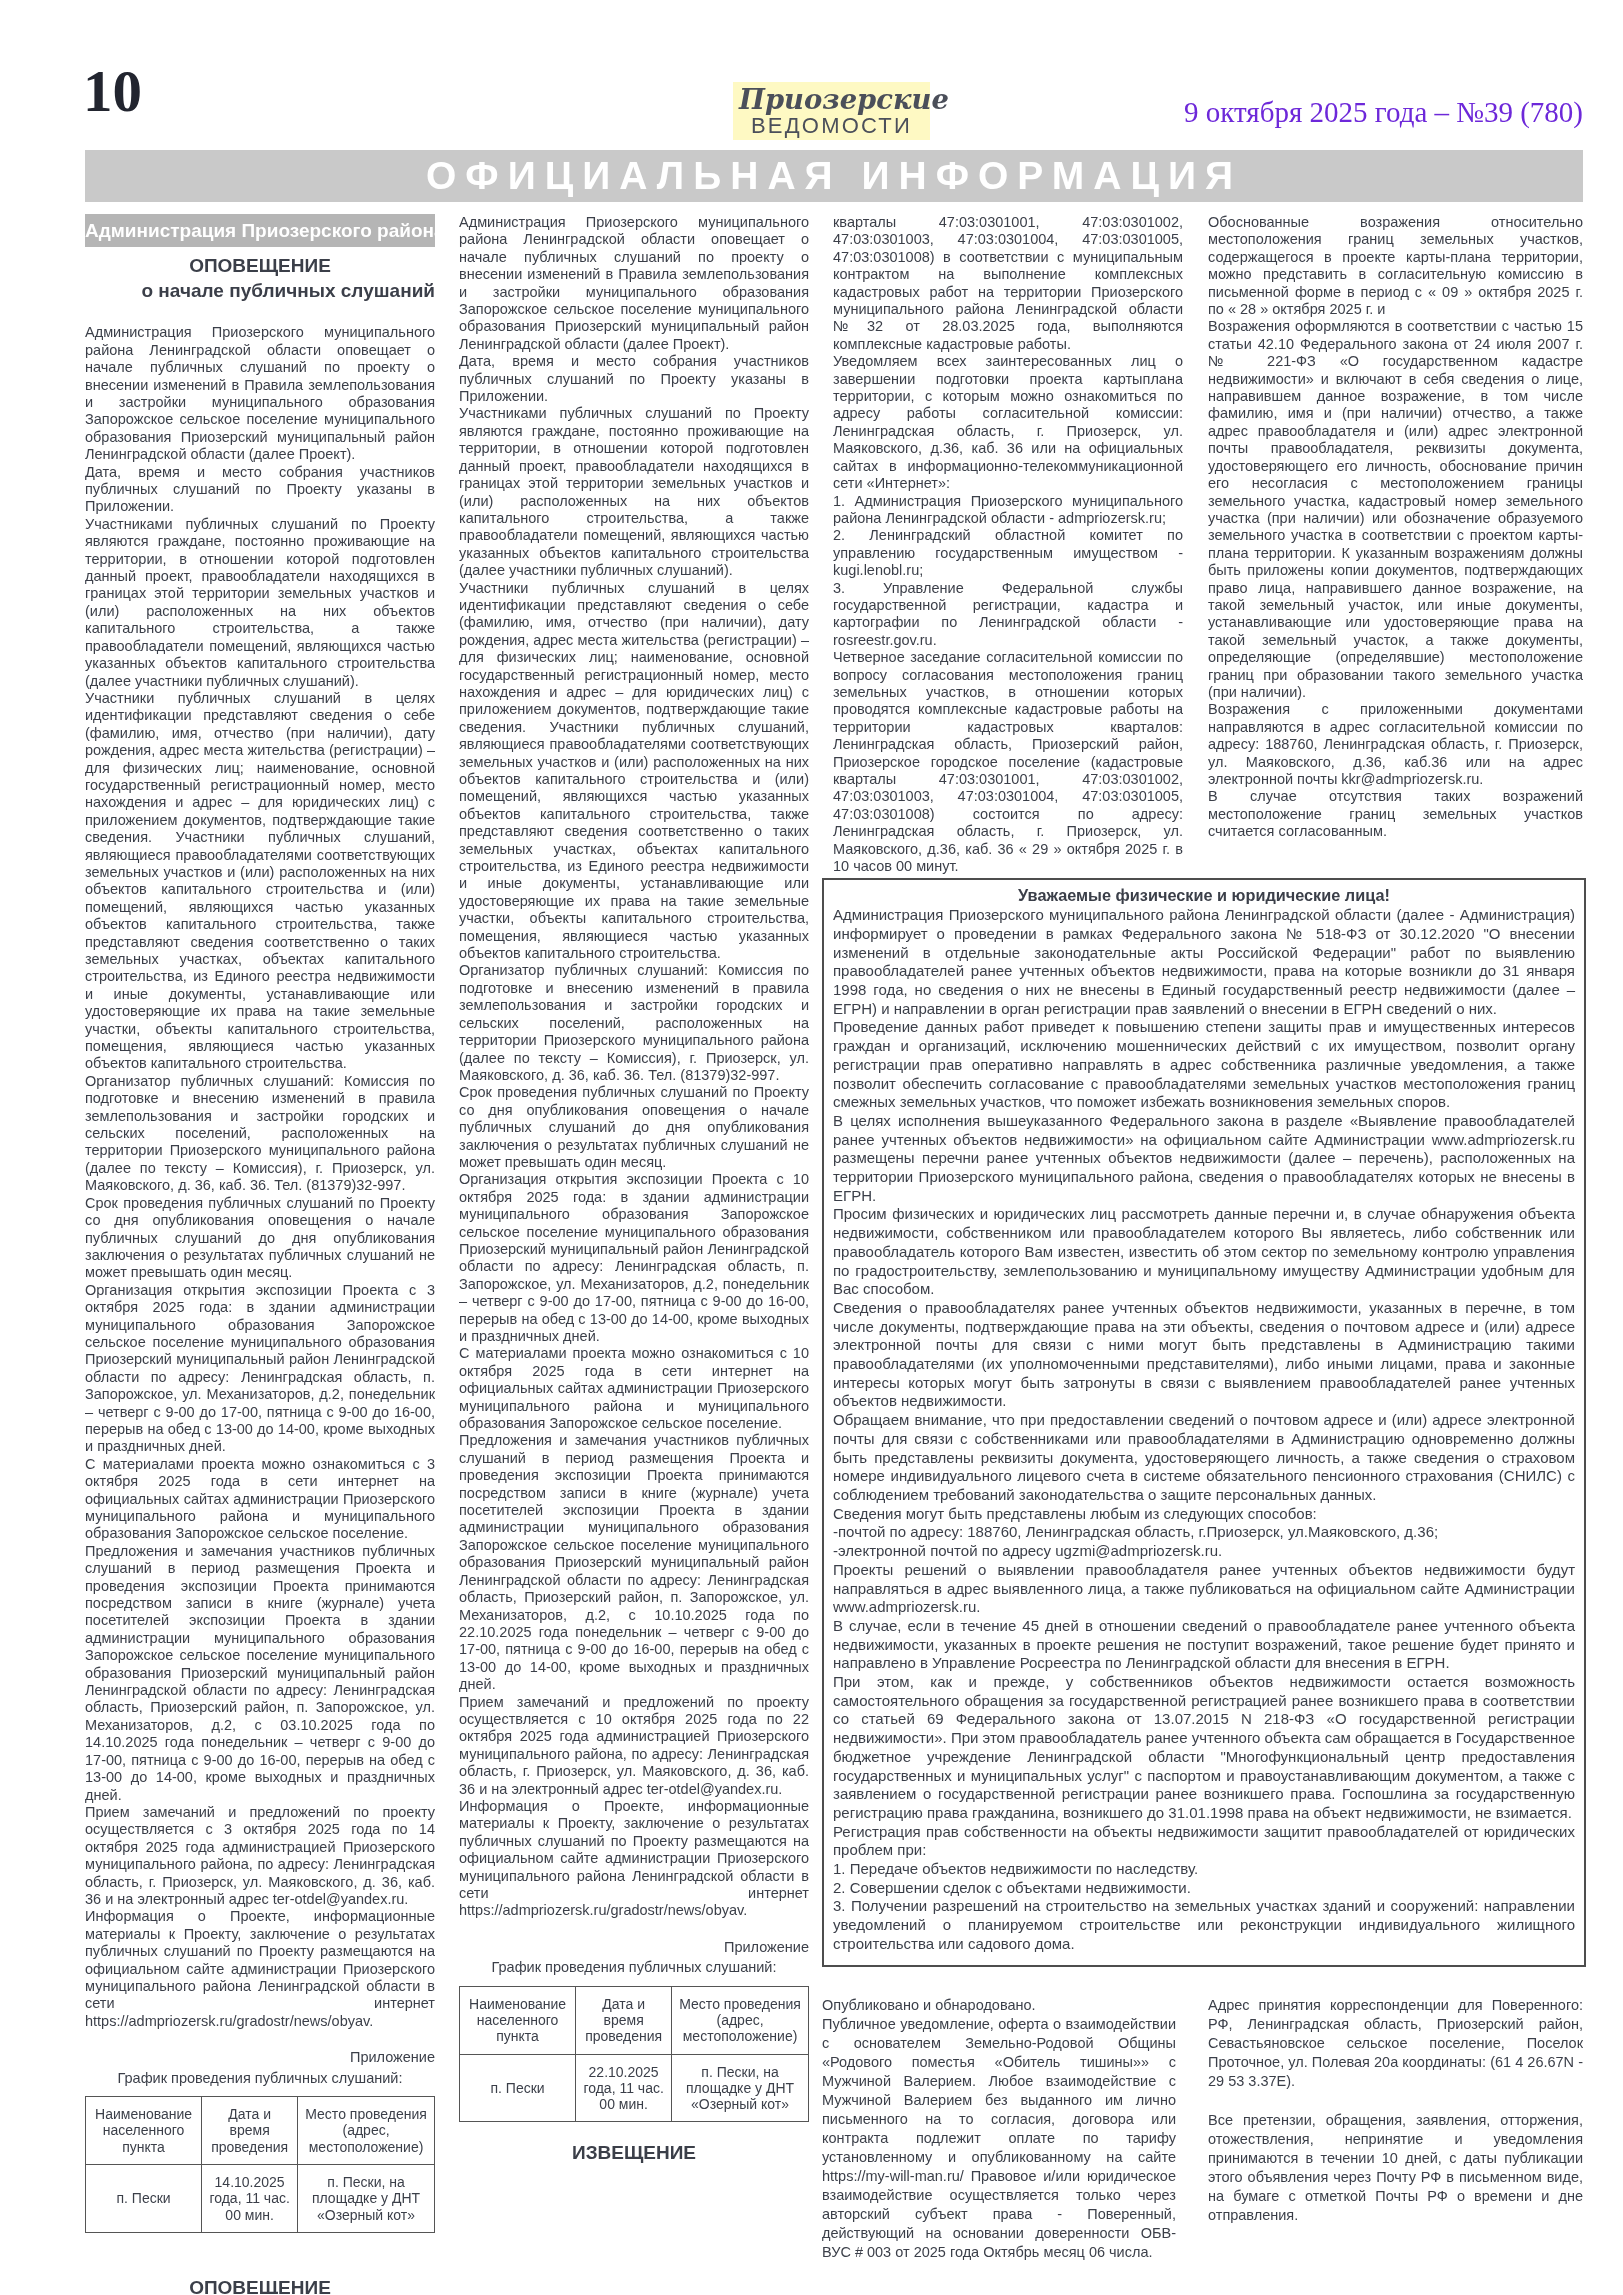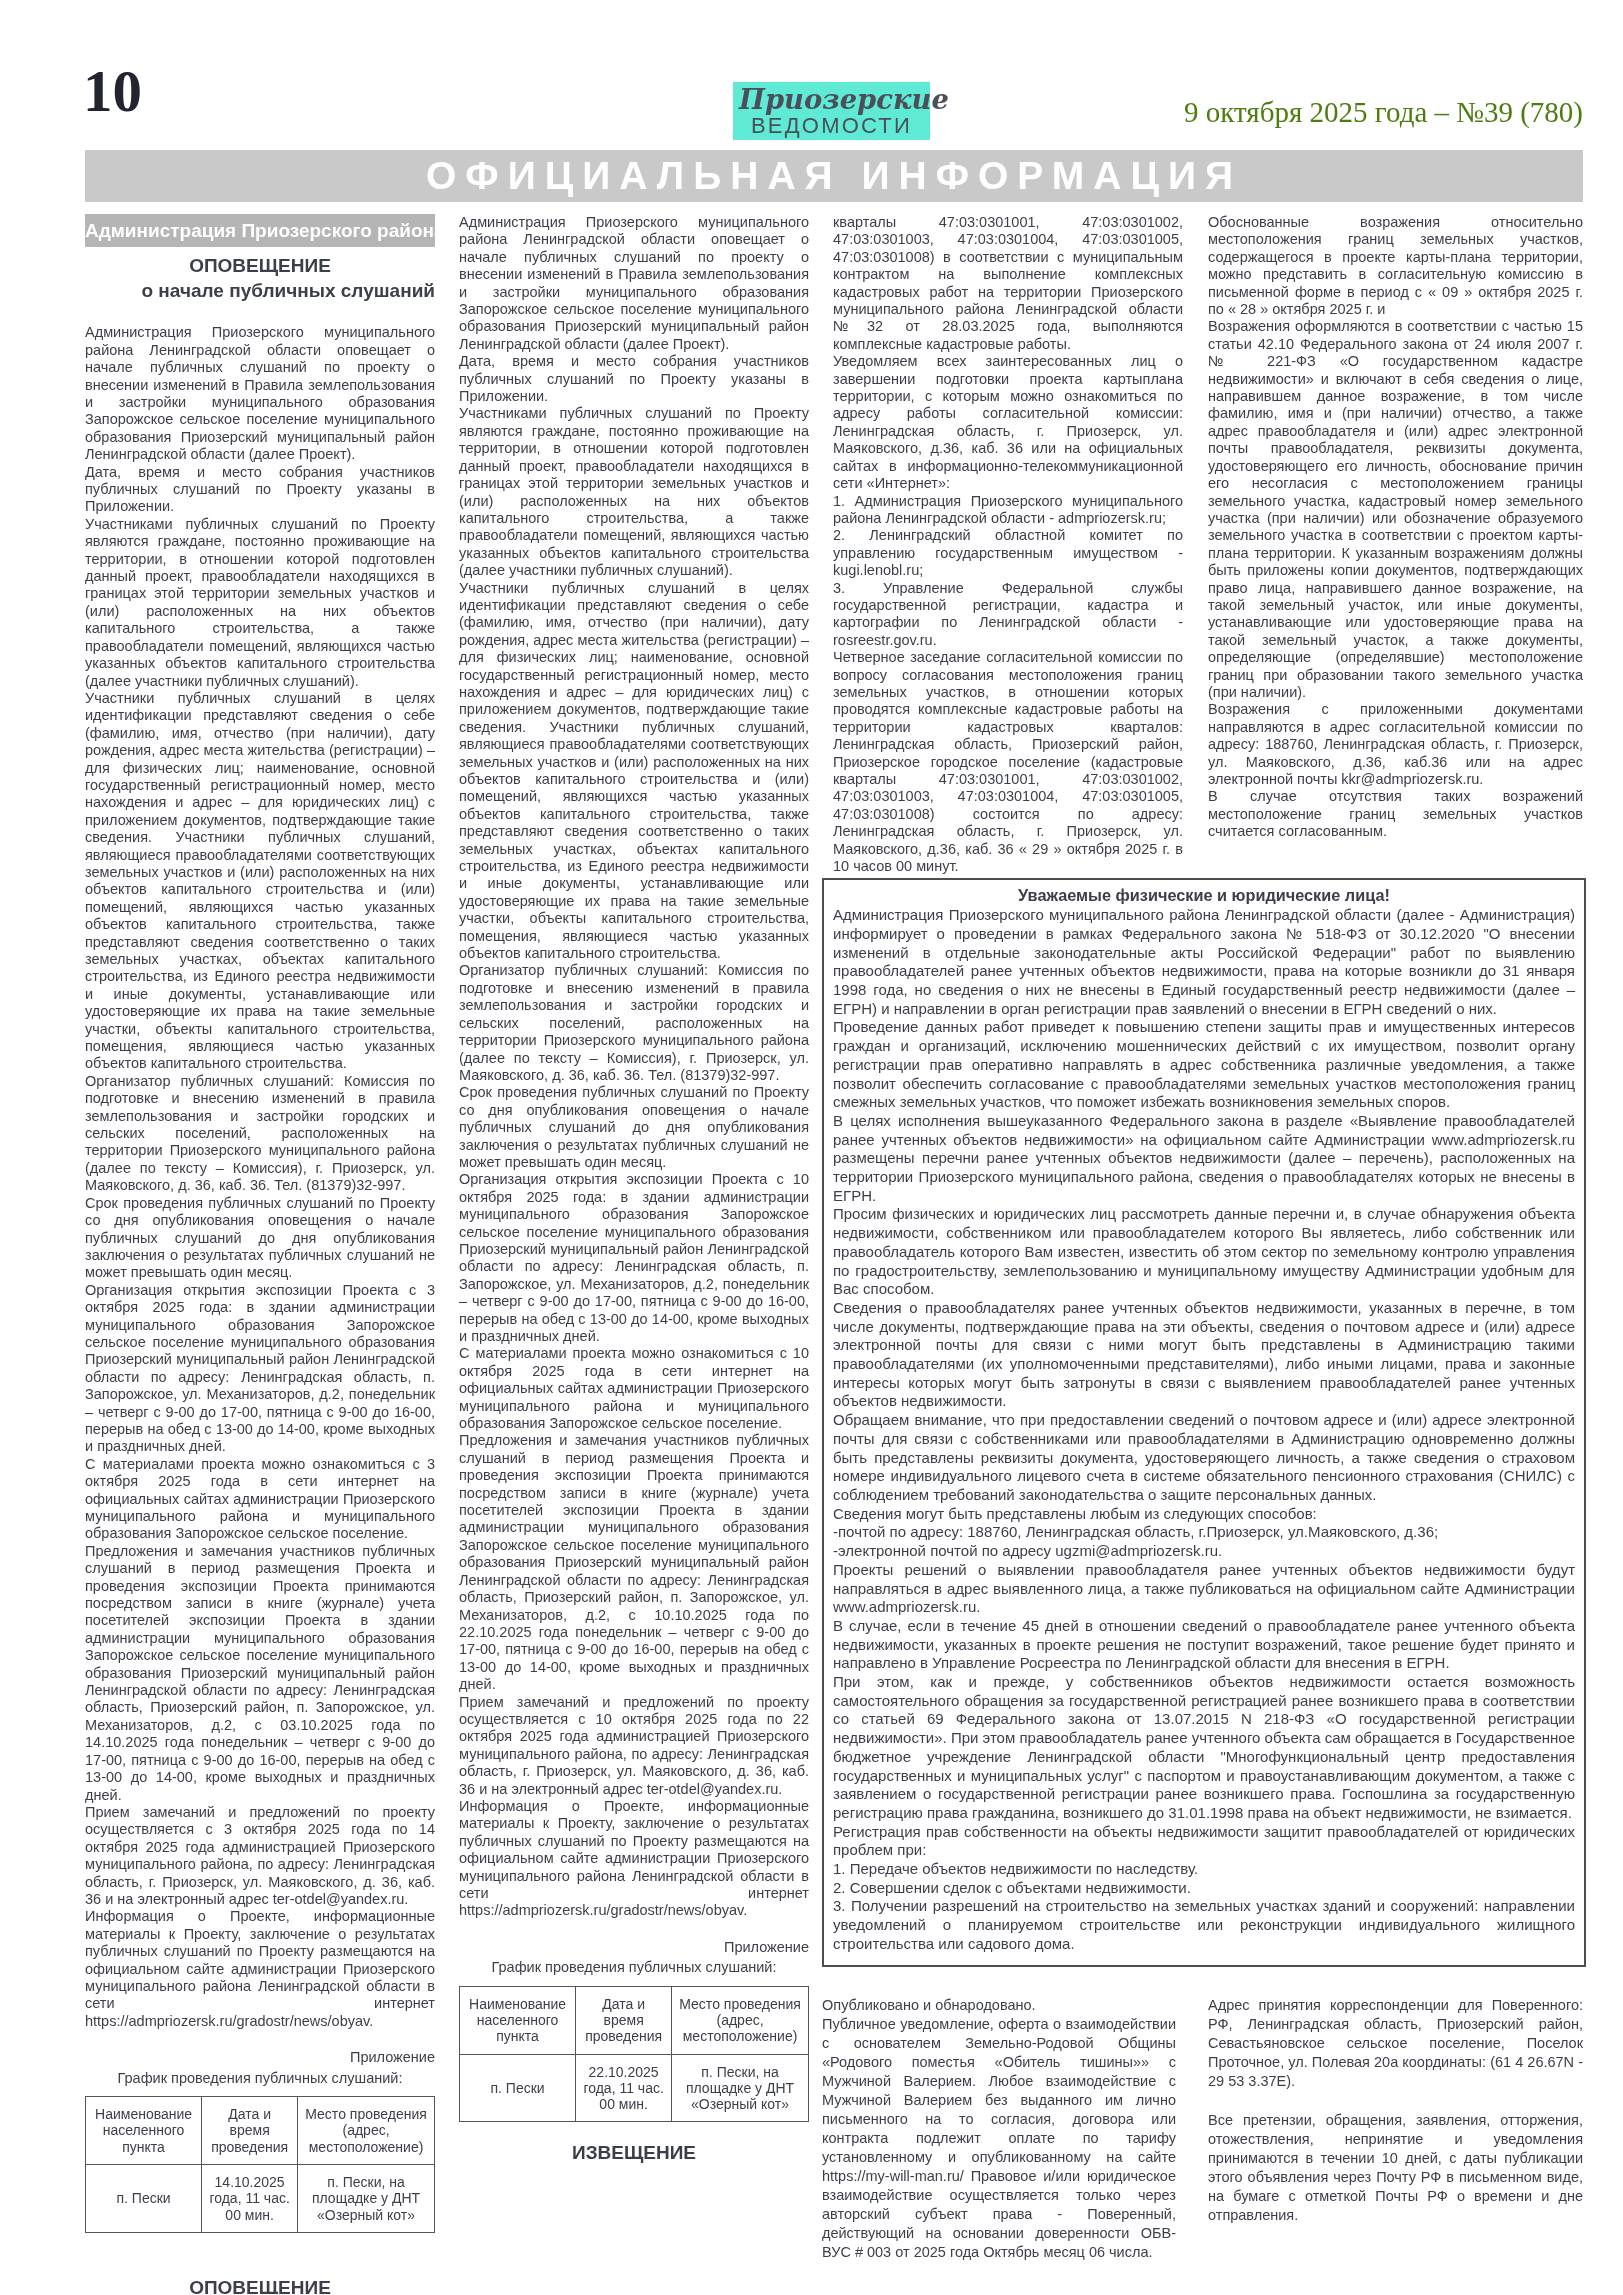--- a/index.html
+++ b/index.html
@@ -1,28 +1,28 @@
 <!DOCTYPE html>
 <html lang="ru" style="font-size:12px"><head>
 <meta charset="utf-8">
 <style>
   html,body{margin:0;padding:0;background:#9a9a9a;}
   .page{position:relative;width:1624px;height:2295px;background:#ffffff;
         font-family:"Liberation Sans",sans-serif;color:#3b3f49;overflow:hidden;}
   
   .pagenum{position:absolute;left:83px;top:62px;font-family:"Liberation Serif",serif;
            font-weight:bold;font-size:59px;color:#22252f;line-height:1;}
-  .masthead{position:absolute;left:733px;top:82px;width:185px;background:#5eead4;
+  .masthead{position:absolute;left:733px;top:82px;width:185px;background:#fef9c3;
             text-align:center;padding:4.4px 6px 3px;}
   .m1{font-family:"DejaVu Serif",serif;font-style:italic;font-weight:bold;
       font-size:27.4px;color:#4b4f5a;line-height:1;}
   .m2{font-family:"Liberation Sans",sans-serif;font-weight:normal;font-size:22px;
       letter-spacing:2.2px;color:#4b4f5a;line-height:1;margin-top:1.5px;}
   .issue{position:absolute;right:41px;top:96px;font-family:"Liberation Serif",serif;
-         font-size:29px;color:#4d7c0f;}
+         font-size:29px;color:#6d28d9;}
   .banner{position:absolute;left:85px;top:150px;width:1498px;height:52px;line-height:52px;
           background:#c9c9c9;color:#ffffff;font-weight:bold;font-size:39px;
           letter-spacing:9px;text-align:center;white-space:nowrap;}
   
   .col{position:absolute;top:214px;text-align:justify;font-size:14.5px;line-height:17.4px;}
   .col p{margin:0;}
   .col1{left:85px;width:350px;height:2080px;overflow:hidden;}
   .col2{left:459px;width:350px;height:2080px;overflow:hidden;}
   .col3{left:833px;width:350px;height:663px;overflow:hidden;}
   .col4{left:1208px;width:375px;height:663px;overflow:hidden;}

